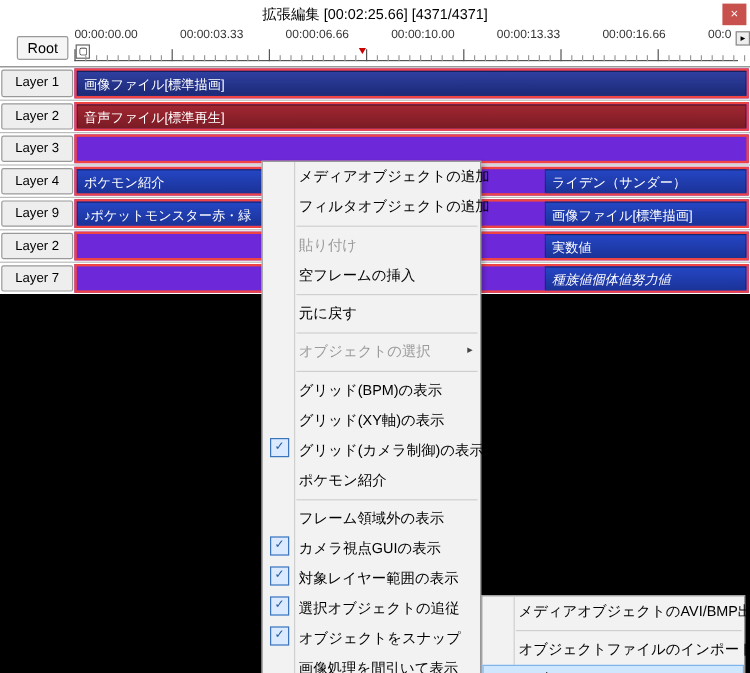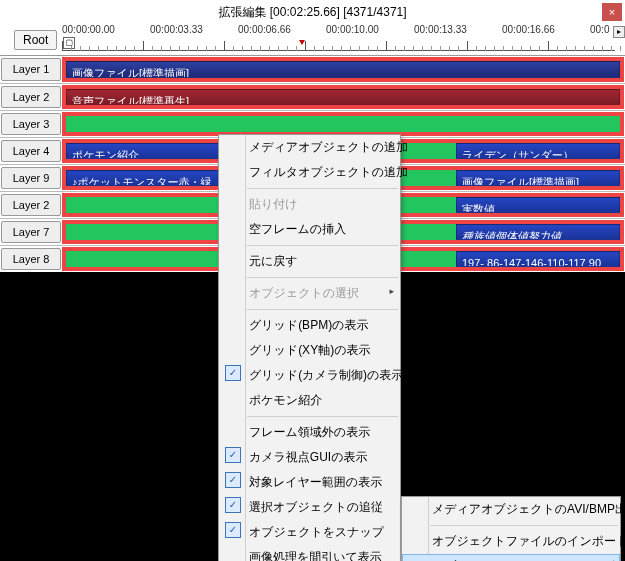--- a/index.html
+++ b/index.html
@@ -20,21 +20,21 @@
 .rticks { position: relative; height: 14px; margin-top: 2px; border-bottom: 1px solid #555; }
 .playhead { position: absolute; left: 299px; top: 40px; width: 0; height: 0; border-left: 3px solid transparent; border-right: 3px solid transparent; border-top: 5px solid #c00; }
 .rticks .t { position: absolute; top: 4px; width: 1px; height: 10px; background: #555; }
 .rticks .s { position: absolute; top: 9px; width: 1px; height: 5px; background: #999; }
 .scroll-right { position: absolute; right: 0; top: 26px; width: 12px; height: 12px; border: 1px solid #888; background: #eee; font-size: 8px; text-align: center; line-height: 10px; }
 
 .tracks { background: #fff; }
 .row { height: 27px; display: flex; border-top: 1px solid #bbb; }
 .row:first-child { border-top: none; }
 .lab { width: 60px; flex: none; background: #eee; border: 1px solid #999; border-radius: 2px; margin: 2px 1px; text-align: center; line-height: 21px; font-size: 11px; }
-.lane { flex: 1; background: #22c55e; position: relative; margin: 1px 1px 1px 0; border: 4px solid #ef4444; }
+.lane { flex: 1; background: #6d28d9; position: relative; margin: 1px 1px 1px 0; border: 2px solid #ef4444; }
 
 .clip { position: absolute; top: 0; bottom: 0; color: #fff; font-size: 11px; line-height: 22px; padding: 0 5px; white-space: nowrap; overflow: hidden; border: 1px solid rgba(0,0,0,.25); cursor: pointer; }
 .blue  { background: linear-gradient(#2e3fa0,#1d2a78); }
 .red   { background: linear-gradient(#a02631,#7c1c25); }
 .blue2 { background: linear-gradient(#2546c4,#1b349a); }
 
 
 .menu { position: absolute; background: #f2f2f2; border: 1px solid #9a9a9a; box-shadow: 2px 2px 4px rgba(0,0,0,.25); font-size: 12px; }
 .mi { padding: 4px 22px 4px 30px; white-space: nowrap; position: relative; cursor: default; }
 .mi.sub::after { content: "▸"; position: absolute; right: 6px; font-size: 9px; color: #444; top: 5px; }
@@ -172,26 +172,20 @@
       <div class="lane">
         <div class="clip blue2" style="left: 390px; right: 0px;">実数値</div>
       </div>
     </div>
     <div class="row">
       <div class="lab">Layer 7</div>
       <div class="lane">
         <div class="clip blue2" style="left: 390px; right: 0px; font-style: italic;">種族値個体値努力値</div>
       </div>
     </div>
-    <div class="row">
-      <div class="lab">Layer 8</div>
-      <div class="lane">
-        <div class="clip blue2" style="left: 390px; right: 0px;">197- 86-147-146-110-117 90</div>
-      </div>
-    </div>
   </div>
 
 <div class="menu" id="ctxmenu" style="left:218px; top:134px; width:183px;">
   <div class="gut"></div>
 <div class="mi sub">メディアオブジェクトの追加</div>
     <div class="mi sub">フィルタオブジェクトの追加</div>
     <div class="sep"></div>
     <div class="mi dis">貼り付け</div>
     <div class="mi">空フレームの挿入</div>
     <div class="sep"></div>

